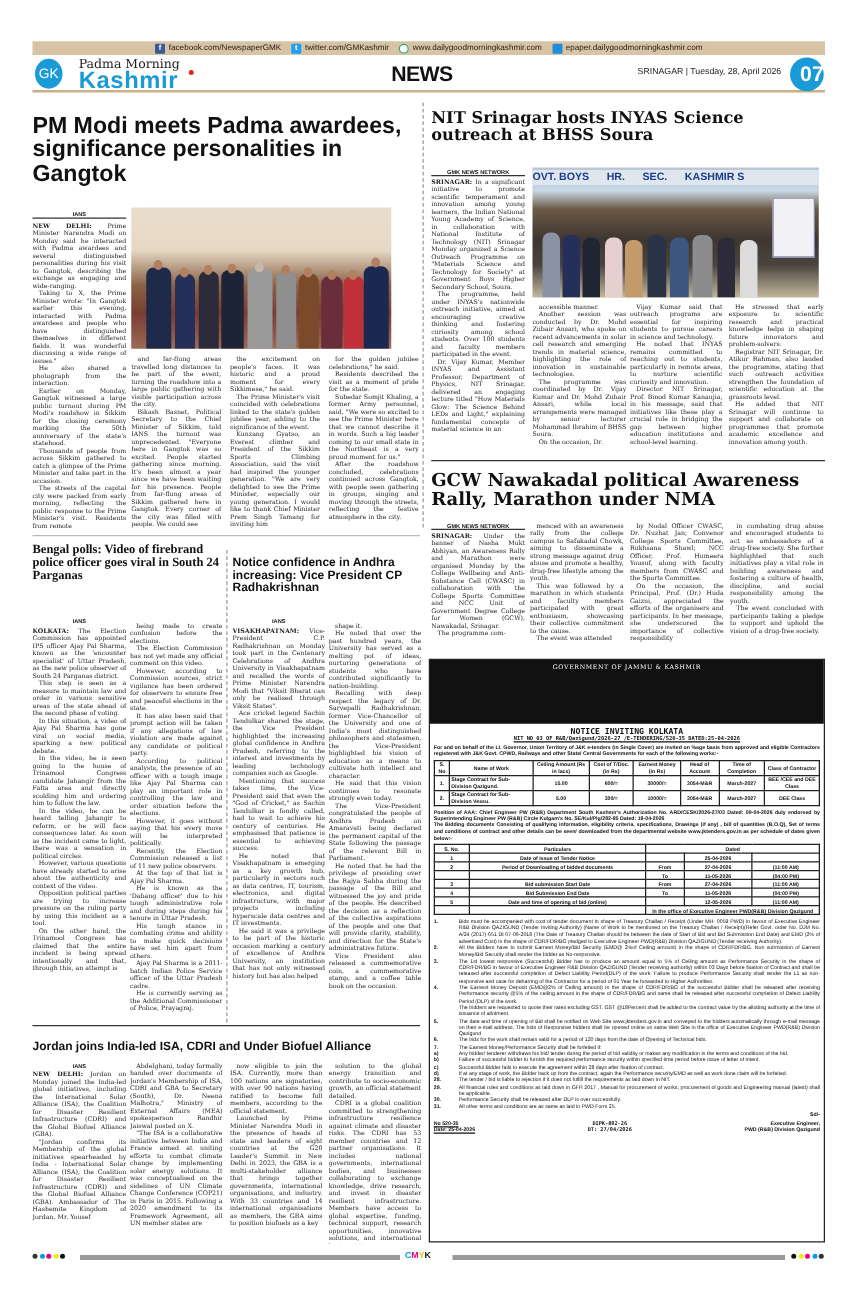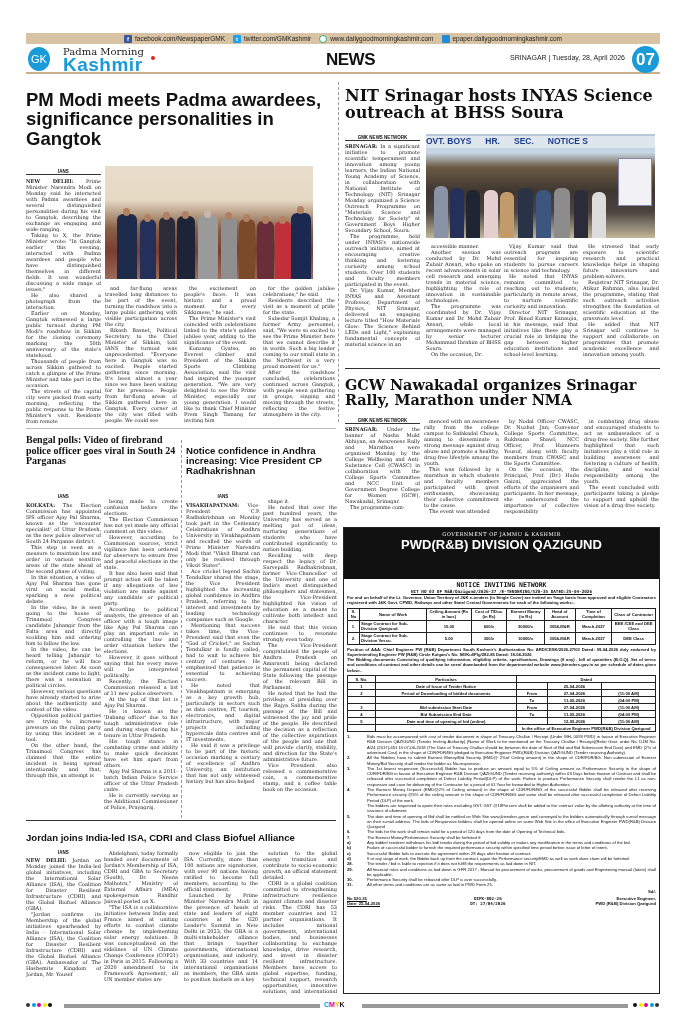--- a/index.html
+++ b/index.html
@@ -15,24 +15,24 @@
   .sq.tw { background: #1da1f2; }
   .sq.web { background: #fff; border: 1px solid #3a7; border-radius: 50%; }
   .sq.ep { background: #1f8ed6; }
 
   .masthead { position: absolute; left: 26px; top: 44px; width: 634px; height: 30px; border-bottom: 2px solid #c9b08a; }
   .gk-logo { position: absolute; left: 2px; top: 3px; width: 22px; height: 24px; border-radius: 50%; background: #1a9ad6;
     color: #fff; font-family: "Liberation Sans", sans-serif; font-size: 11px; text-align: center; line-height: 24px; }
   .brand-top { position: absolute; left: 37px; top: 2px; font-family: "DejaVu Serif", serif; font-size: 10px; color: #222; }
   .brand-main { position: absolute; left: 37px; top: 10px; font-family: Liberation Sans, sans-serif; font-size: 19px; font-weight: bold; color: #1a9ad6; letter-spacing: 0.5px; }
   .brand-dot { position: absolute; left: 125px; top: 12px; width: 4px; height: 4px; border-radius: 50%; background: #e2231a; }
-  .section-name { position: absolute; left: 300px; top: 6px; font-family: "Liberation Sans", sans-serif; font-weight: bold; font-size: 17px; color: #111; letter-spacing: -0.5px; }
+  .section-name { position: absolute; left: 287px; top: 6px; font-family: "Liberation Sans", sans-serif; font-weight: bold; font-size: 17px; color: #111; letter-spacing: -0.5px; }
   .dateline { position: absolute; right: 35px; top: 10px; font-family: "Liberation Sans", sans-serif; font-size: 7px; color: #222; }
   .page-num { position: absolute; right: 1px; top: 2px; width: 27px; height: 27px; border-radius: 50%; background: #1a9ad6; color: #fff;
-    font-family: "Liberation Sans", sans-serif; font-weight: bold; font-size: 17px; line-height: 27px; text-align: center; }
+    font-family: "Liberation Sans", sans-serif; font-weight: bold; font-size: 17px; line-height: 27px; text-align: right; }
 
   .h1 { position: absolute; font-family: "Liberation Sans", sans-serif; font-weight: bold; color: #111; line-height: 1.05; }
   .h1.serif { font-family: "DejaVu Serif", serif; font-weight: bold; }
   .byline { position: absolute; font-family: "Liberation Sans", sans-serif; font-size: 4.5px; font-weight: bold; text-align: center; border-bottom: 0.5px solid #333; }
   .col { position: absolute; font-size: 5px; line-height: 6px; text-align: justify; color: #222; overflow: hidden; }
   .col b { font-weight: bold; }
   .col p { text-indent: 5px; }
   .col p.first { text-indent: 0; }
 
   .photo { position: absolute; overflow: hidden; }
@@ -192,52 +192,52 @@
     <p>shape it.</p>
     <p>He noted that over the past hundred years, the University has served as a melting pot of ideas, nurturing generations of students who have contributed significantly to nation-building.</p>
     <p>Recalling with deep respect the legacy of Dr. Sarvepalli Radhakrishnan, former Vice-Chancellor of the University and one of India's most distinguished philosophers and statesmen, the Vice-President highlighted his vision of education as a means to cultivate both intellect and character.</p>
     <p>He said that this vision continues to resonate strongly even today.</p>
     <p>The Vice-President congratulated the people of Andhra Pradesh on Amaravati being declared the permanent capital of the State following the passage of the relevant Bill in Parliament.</p>
     <p>He noted that he had the privilege of presiding over the Rajya Sabha during the passage of the Bill and witnessed the joy and pride of the people. He described the decision as a reflection of the collective aspirations of the people and one that will provide clarity, stability, and direction for the State's administrative future.</p>
     <p>Vice President also released a commemorative coin, a commemorative stamp, and a coffee table book on the occasion.</p>
   </div>
 
 <div class="rule-h" style="left:26px;top:820px;width:310px;"></div>
-<div class="h1" style="left:26px;top:833px;width:312px;font-size:9.6px;">Jordan joins India-led ISA, CDRI and Class Biofuel Alliance</div>
+<div class="h1" style="left:26px;top:833px;width:312px;font-size:9.6px;">Jordan joins India-led ISA, CDRI and Under Biofuel Alliance</div>
 <div class="byline" style="left:26px;top:850px;width:75px;border:none;">IANS</div>
 <div class="col" style="left:26px;top:857px;width:75px;height:138px;" id="jordan-c1">
     <p class="first"><b>NEW DELHI:</b> Jordan on Monday joined the India-led global initiatives, including the International Solar Alliance (ISA), the Coalition for Disaster Resilient Infrastructure (CDRI) and the Global Biofuel Alliance (GBA).</p>
     <p>"Jordan confirms its Membership of the global initiatives spearheaded by India - International Solar Alliance (ISA), the Coalition for Disaster Resilient Infrastructure (CDRI) and the Global Biofuel Alliance (GBA). Ambassador of The Hashemite Kingdom of Jordan, Mr. Yousef</p>
   </div>
 <div class="col" style="left:104px;top:850px;width:74px;height:145px;" id="jordan-c2">
     <p>Abdelghani, today formally handed over documents of Jordan's Membership of ISA, CDRI and GBA to Secretary (South), Dr. Neena Malhotra," Ministry of External Affairs (MEA) spokesperson Randhir Jaiswal posted on X.</p>
     <p>"The ISA is a collaborative initiative between India and France aimed at uniting efforts to combat climate change by implementing solar energy solutions. It was conceptualised on the sidelines of UN Climate Change Conference (COP21) in Paris in 2015. Following a 2020 amendment to its Framework Agreement, all UN member states are</p>
   </div>
 <div class="col" style="left:184px;top:850px;width:74px;height:145px;" id="jordan-c3">
     <p>now eligible to join the ISA. Currently, more than 100 nations are signatories, with over 90 nations having ratified to become full members, according to the official statement.</p>
     <p>Launched by Prime Minister Narendra Modi in the presence of heads of state and leaders of eight countries at the G20 Leader's Summit in New Delhi in 2023, the GBA is a multi-stakeholder alliance that brings together governments, international organisations, and industry. With 33 countries and 14 international organisations as members, the GBA aims to position biofuels as a key</p>
   </div>
 <div class="col" style="left:263px;top:850px;width:74px;height:145px;" id="jordan-c4">
     <p>solution to the global energy transition and contribute to socio-economic growth, an official statement detailed.</p>
     <p>CDRI is a global coalition committed to strengthening infrastructure resilience against climate and disaster risks. The CDRI has 53 member countries and 12 partner organisations. It includes national governments, international bodies, and businesses collaborating to exchange knowledge, drive research, and invest in disaster resilient infrastructure. Members have access to global expertise, funding, technical support, research opportunities, innovative solutions, and international best practices.</p>
   </div>
 
-<div class="h1 serif" style="left:345px;top:88px;width:315px;font-size:16px;">NIT Srinagar hosts INYAS Science outreach at BHSS Soura</div>
+<div class="h1 serif" style="left:345px;top:88px;width:315px;font-size:13px;">NIT Srinagar hosts INYAS Science outreach at BHSS Soura</div>
 <div class="byline" style="left:345px;top:135px;width:75px;">GMK NEWS NETWORK</div>
 <div class="col" style="left:345px;top:143px;width:75px;height:224px;" id="nit-c1">
     <p class="first"><b>SRINAGAR:</b> In a significant initiative to promote scientific temperament and innovation among young learners, the Indian National Young Academy of Science, in collaboration with National Institute of Technology (NIT) Srinagar Monday organized a Science Outreach Programme on "Materials Science and Technology for Society" at Government Boys Higher Secondary School, Soura.</p>
     <p>The programme, held under INYAS's nationwide outreach initiative, aimed at encouraging creative thinking and fostering curiosity among school students. Over 100 students and faculty members participated in the event.</p>
     <p>Dr. Vijay Kumar, Member INYAS and Assistant Professor, Department of Physics, NIT Srinagar, delivered an engaging lecture titled "How Materials Glow: The Science Behind LEDs and Light," explaining fundamental concepts of material science in an</p>
   </div>
 <div class="photo photo2">
   <div style="position:absolute;left:0;top:2px;width:259px;height:12px;background:#dfe6ee;font-family:'Liberation Sans',sans-serif;font-weight:bold;font-size:8.5px;color:#1c3d8c;display:flex;gap:14px;padding-left:0;">
     <span>OVT. BOYS</span>
     <span>HR.</span>
     <span>SEC.</span>
-    <span>NOTICE S</span>
+    <span>KASHMIR S</span>
   </div>
   <div style="position:absolute;right:3px;top:24px;width:34px;height:48px;background:#f2f2f6;border:1px solid #88a;"></div>
   <div class="person" style="left:8px;width:14px;height:52px;background:#8a92a6;"></div>
   <div class="person" style="left:24px;width:14px;height:50px;background:#24305a;"></div>
   <div class="person" style="left:40px;width:14px;height:48px;background:#1f2533;"></div>
   <div class="person" style="left:58px;width:14px;height:48px;background:#e6cfcf;"></div>
   <div class="person" style="left:74px;width:14px;height:46px;background:#c39b6a;"></div>
   <div class="person" style="left:92px;width:15px;height:50px;background:#2a3346;"></div>
   <div class="person" style="left:110px;width:15px;height:48px;background:#3c5680;"></div>
   <div class="person" style="left:128px;width:16px;height:50px;background:#8c8c8c;"></div>
@@ -255,21 +255,21 @@
     <p>He noted that INYAS remains committed to reaching out to students, particularly in remote areas, to nurture scientific curiosity and innovation.</p>
     <p>Director NIT Srinagar, Prof. Binod Kumar Kanaujia, in his message, said that initiatives like these play a crucial role in bridging the gap between higher education institutions and school-level learning.</p>
   </div>
 <div class="col" style="left:583px;top:243px;width:76px;height:124px;" id="nit-c4">
     <p>He stressed that early exposure to scientific research and practical knowledge helps in shaping future innovators and problem-solvers.</p>
     <p>Registrar NIT Srinagar, Dr. Atikur Rahman, also lauded the programme, stating that such outreach activities strengthen the foundation of scientific education at the grassroots level.</p>
     <p>He added that NIT Srinagar will continue to support and collaborate on programmes that promote academic excellence and innovation among youth.</p>
   </div>
 
 <div class="rule-h" style="left:345px;top:368px;width:315px;"></div>
-<div class="h1 serif" style="left:345px;top:377px;width:318px;font-size:14.4px;">GCW Nawakadal organizes Srinagar Rally, Marathon under NMA</div>
+<div class="h1 serif" style="left:345px;top:377px;width:318px;font-size:14.4px;">GCW Nawakadal political Awareness Rally, Marathon under NMA</div>
 <div class="byline" style="left:345px;top:418px;width:75px;">GMK NEWS NETWORK</div>
 <div class="col" style="left:345px;top:426px;width:75px;height:96px;" id="gcw-c1">
     <p class="first"><b>SRINAGAR:</b> Under the banner of Nasha Mukt Abhiyan, an Awareness Rally and Marathon were organised Monday by the College Wellbeing and Anti-Substance Cell (CWASC) in collaboration with the College Sports Committee and NCC Unit of Government Degree College for Women (GCW), Nawakadal, Srinagar.</p>
     <p>The programme com-</p>
   </div>
 <div class="col" style="left:424px;top:418px;width:75px;height:104px;" id="gcw-c2">
     <p>menced with an awareness rally from the college campus to Safakadal Chowk, aiming to disseminate a strong message against drug abuse and promote a healthy, drug-free lifestyle among the youth.</p>
     <p>This was followed by a marathon in which students and faculty members participated with great enthusiasm, showcasing their collective commitment to the cause.</p>
     <p>The event was attended</p>
   </div>
@@ -278,24 +278,23 @@
     <p>On the occasion, the Principal, Prof. (Dr.) Huda Gaizni, appreciated the efforts of the organisers and participants. In her message, she underscored the importance of collective responsibility</p>
   </div>
 <div class="col" style="left:584px;top:418px;width:75px;height:104px;" id="gcw-c4">
     <p>in combating drug abuse and encouraged students to act as ambassadors of a drug-free society. She further highlighted that such initiatives play a vital role in building awareness and fostering a culture of health, discipline, and social responsibility among the youth.</p>
     <p>The event concluded with participants taking a pledge to support and uphold the vision of a drug-free society.</p>
   </div>
 
 <div class="ad">
   <div class="ad-head">
     <div class="ad-gov">GOVERNMENT OF JAMMU &amp; KASHMIR</div>
-    <div class="ad-t2">PWD(R&amp;B) DIVISION QAZIGUND</div>
   </div>
   <div class="ad-body">
-    <div class="nit-title">NOTICE INVITING NETWORK</div>
+    <div class="nit-title">NOTICE INVITING KOLKATA</div>
     <div class="nit-no u">NIT NO 03 OF R&amp;B/Qazigund/2026-27 /E-TENDERING/520-35 DATED:25-04-2026</div>
     <div style="text-align:justify;font-weight:bold;">For and on behalf of the Lt. Governor, Union Territory of J&amp;K e-tenders (in Single Cover) are invited on %age basis from approved and eligible Contractors registered with J&amp;K Govt. CPWD, Railways and other State/ Central Governments for each of the following works:-</div>
     <table class="t">
       <thead>
           <tr id="works-head">
             <th>S. No</th>
             <th>Name of Work</th>
             <th>Ceiling Amount (Rs in lacs)</th>
             <th>Cost of T/Doc. (in Rs)</th>
             <th>Earnest Money (in Rs)</th>

